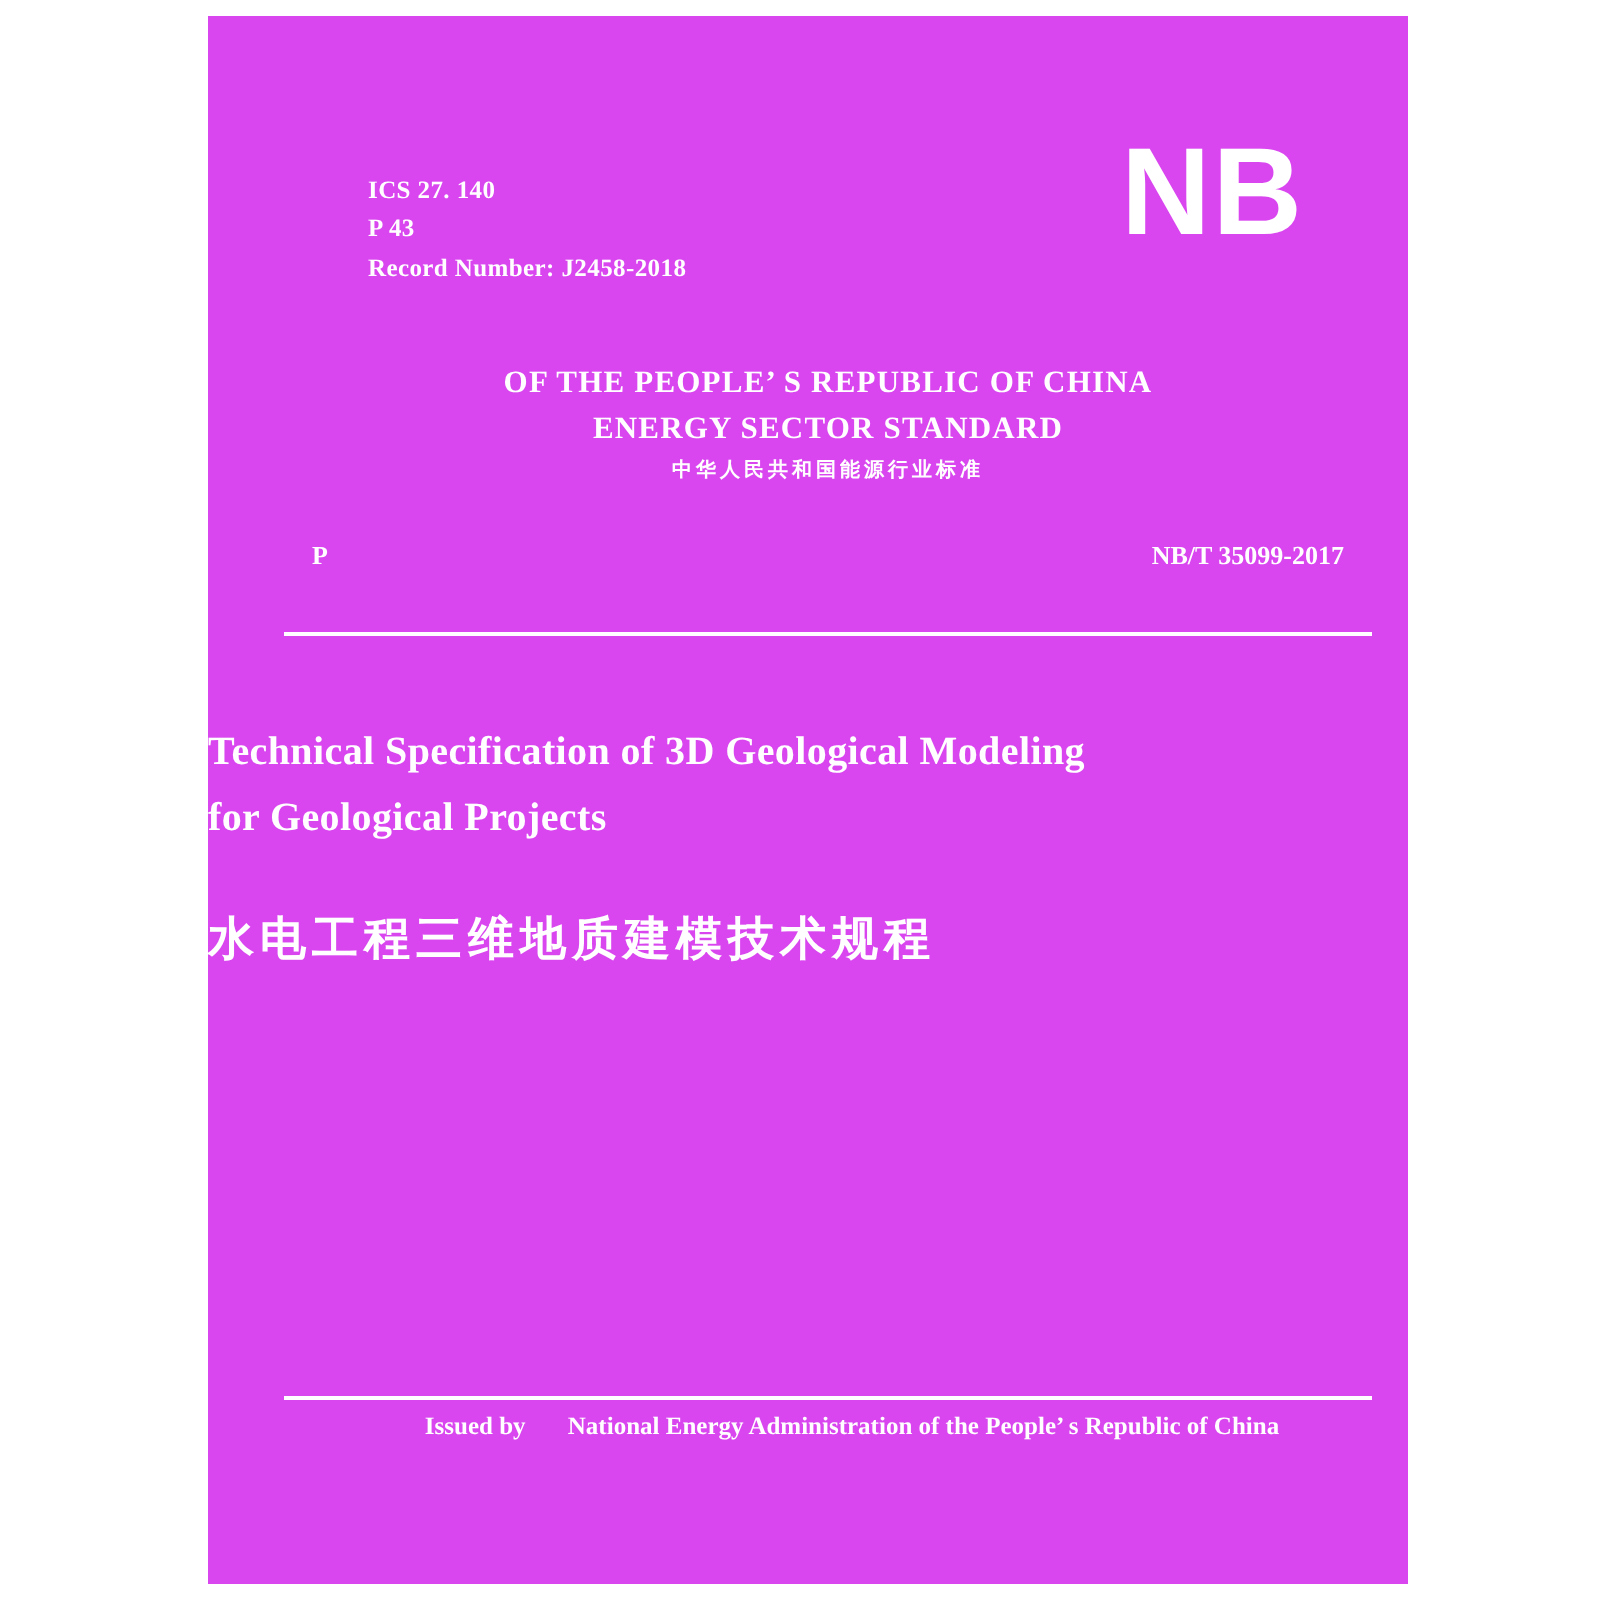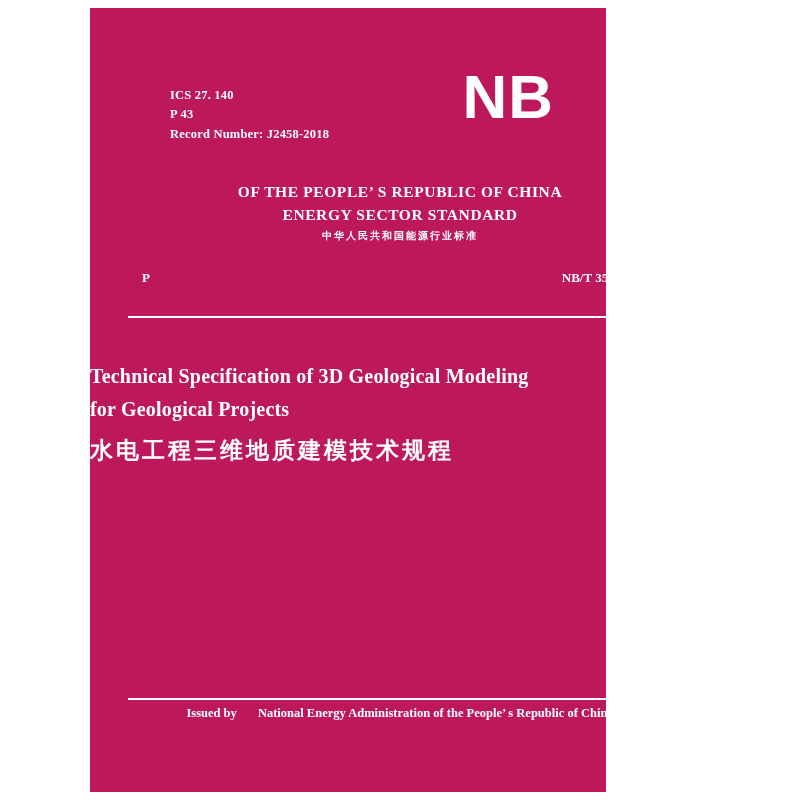--- a/index.html
+++ b/index.html
@@ -16,25 +16,25 @@
   .page {
     position: absolute;
     left: 0;
     top: 0;
     width: 800px;
     height: 800px;
     background: #ffffff;
   }
   .cover {
     position: absolute;
-    left: 90px;
+    left: 104px;
     top: 8px;
-    width: 516px;
+    width: 600px;
     height: 784px;
-    background: #be185d;
+    background: #d946ef;
     color: #ffffff;
     box-sizing: border-box;
   }
   
   .ics-block {
     position: absolute;
     left: 80px;
     top: 78px;
     font-size: 12.5px;
     font-weight: bold;
@@ -98,21 +98,21 @@
     left: 0;
     top: 352px;
     width: 620px;
     text-align: left;
     font-size: 20px;
     font-weight: bold;
     line-height: 1.65;
     letter-spacing: 0.2px;
   }
   .main-title .cn-title {
-    margin-top: 6px;
+    margin-top: 26px;
     font-size: 23px;
     letter-spacing: 3px;
     font-family: "DejaVu Sans", sans-serif;
     font-weight: bold;
   }
   .dates-row {
     position: absolute;
     left: 0;
     top: 668px;
     width: 620px;
@@ -124,20 +124,21 @@
     font-weight: bold;
   }
   .issuer-row {
     position: absolute;
     left: 0;
     top: 698px;
     width: 620px;
     text-align: center;
     font-size: 12.5px;
     font-weight: bold;
+    padding-left: 12px;
   }
   .issuer-row .by {
     margin-right: 18px;
   }
 </style>
 </head>
 <body>
 
 <div class="page">
   <div class="cover">

